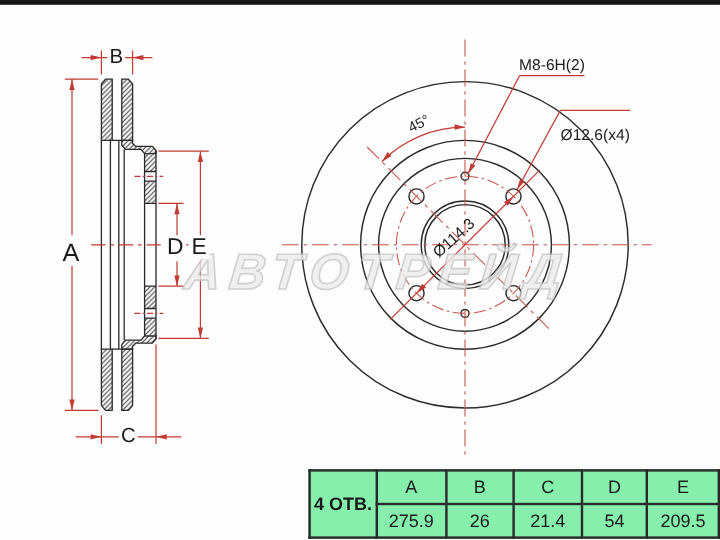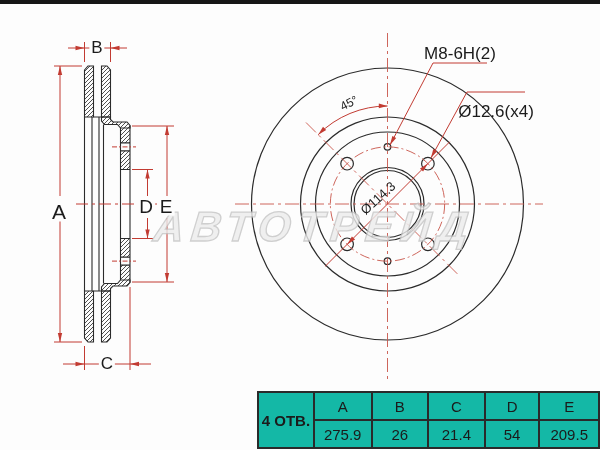--- a/index.html
+++ b/index.html
@@ -5,31 +5,31 @@
   html,body{margin:0;padding:0;}
   body{width:600px;height:450px;overflow:hidden;position:relative;background:#fdfdfd;
        font-family:"Liberation Sans","DejaVu Sans",sans-serif;color:#1c1c1c;}
   #stage{position:absolute;inset:0;}
   .topband{position:absolute;left:0;top:0;width:600px;height:4px;background:#161616;}
   svg{position:absolute;left:0;top:0;}
   .lbl{position:absolute;transform:translate(-50%,-50%);white-space:nowrap;color:#1b1b1b;}
   .dimletter{font-size:19px;background:#fdfdfd;padding:0 2px;line-height:1;}
   .lbl-a{font-size:21px;}
   .lbl-b,.lbl-c{font-size:17px;}
-  .ann{font-size:17px;}
+  .ann{font-size:13px;}
   .rot45{transform:translate(-50%,-50%) rotate(-27deg);font-size:12px;}
   .rotdia{transform:translate(-50%,-50%) rotate(-42deg);font-size:13px;}
   .partnum{position:absolute;left:64px;top:411px;font-size:17px;font-weight:bold;
            letter-spacing:.5px;color:#111;}
   .watermark{position:absolute;left:154px;top:203px;font-size:42px;font-weight:bold;
              font-style:italic;letter-spacing:7px;color:#ececec;
              -webkit-text-stroke:1.3px #c4c4c4;transform:skewX(-6deg);opacity:.8;
              pointer-events:none;}
   table.spec{position:absolute;left:257px;top:391px;border-collapse:collapse;
-             table-layout:fixed;font-size:15px;color:#1b1b1b;background:#14b8a6;}
+             table-layout:fixed;font-size:15px;color:#1b1b1b;background:#86efac;}
   table.spec td{border:2px solid #2a2a2a;text-align:center;padding:0;height:26px;}
   td.holes{font-weight:bold;font-size:15px;width:56px;}
   td.cA{width:58px;} td.cB{width:59px;} td.cC{width:58px;} td.cD{width:57px;} td.cE{width:60px;}
 </style>
 </head>
 <body>
 
 <div id="stage">
   <div class="topband"></div>
 

